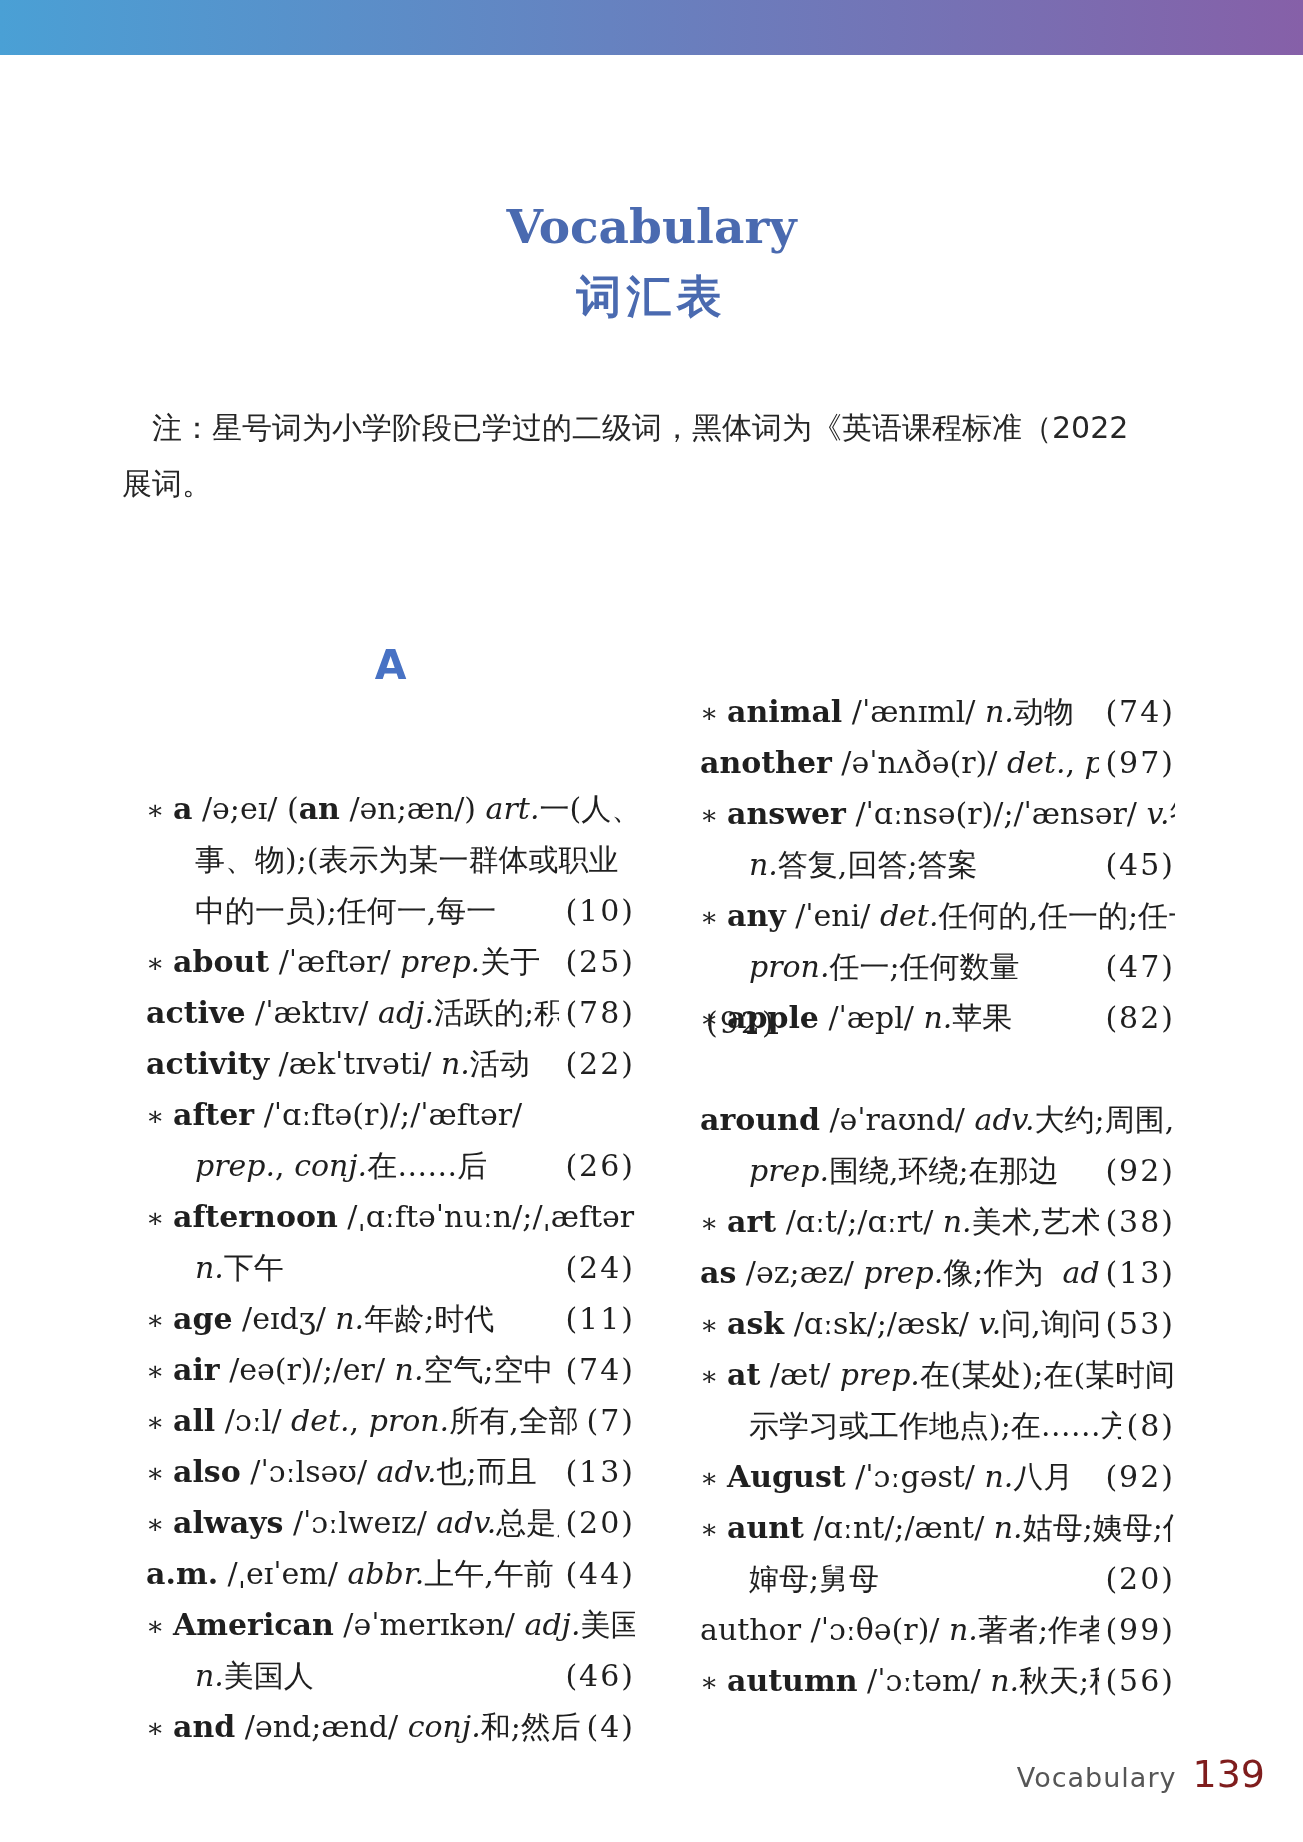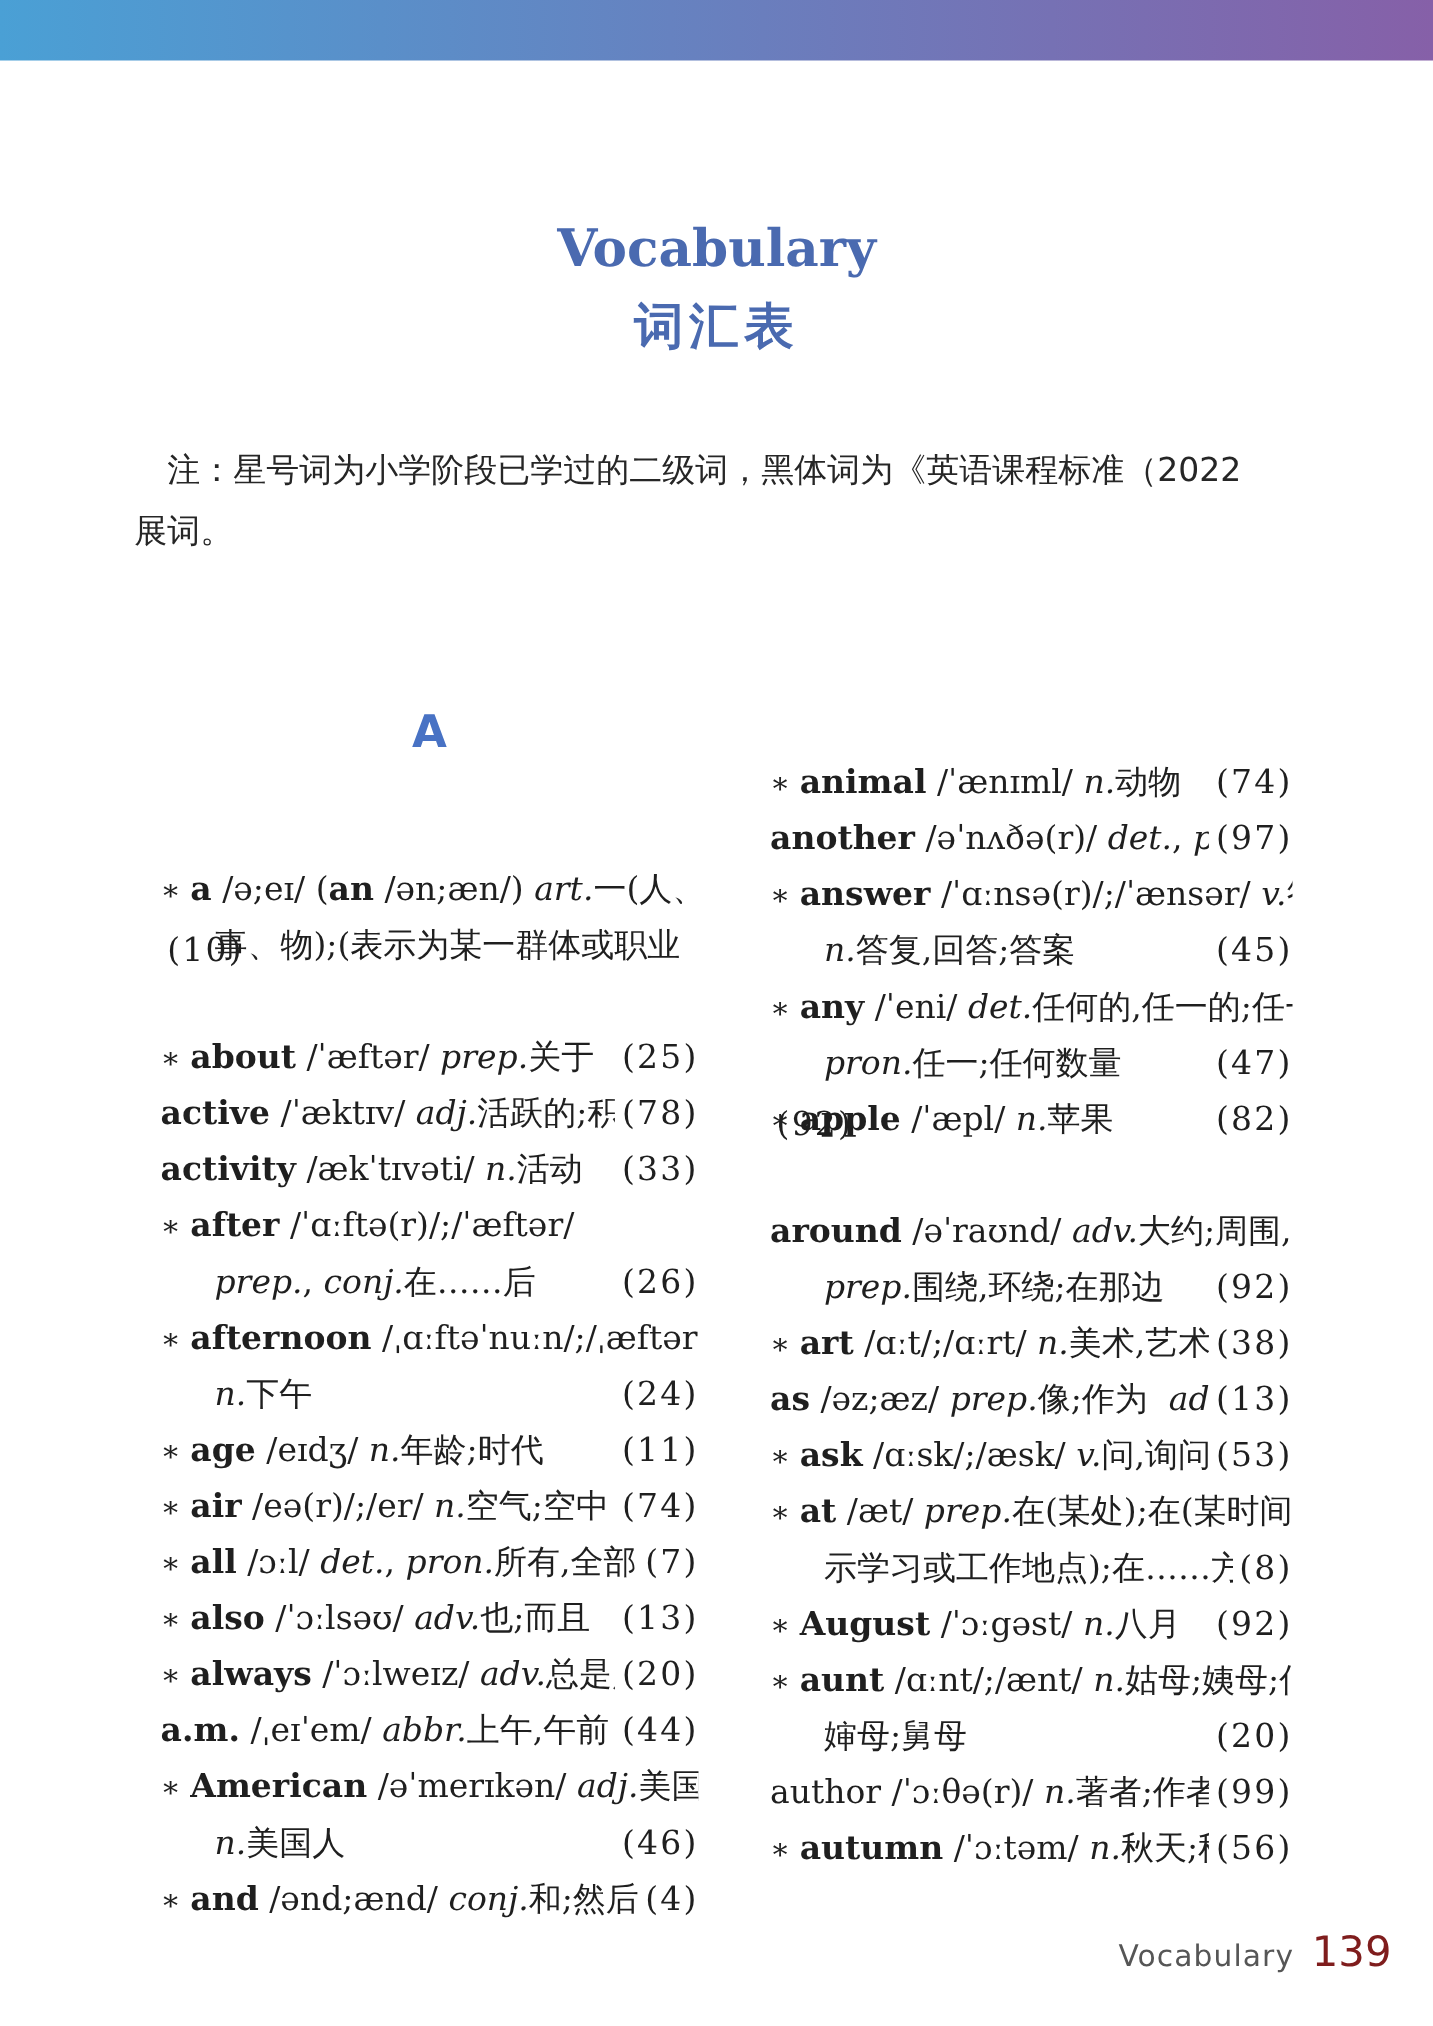--- a/index.html
+++ b/index.html
@@ -76,39 +76,40 @@
   <div class="col-left">
     <div class="section-letter">A</div>
   <div class="entry">
         <div class="vline">
           <span class="segs"><span class="star">∗</span><span class="seg seg-b">a</span><span class="seg seg-n"> /ə;eɪ/ (</span><span class="seg seg-b">an</span><span class="seg seg-n"> /ən;æn/) </span><span class="seg seg-i">art.</span><span class="seg seg-n">一(人、</span></span>
         </div>
         <div class="vline cont">
           <span class="segs"><span class="seg seg-n">事、物);(表示为某一群体或职业</span></span>
         </div>
         <div class="vline cont">
+          <span class="segs"><span class="seg seg-n">中的一员);任何一,每一</span></span>
           <span class="pg">(10)</span>
         </div>
       </div>
       <div class="entry">
         <div class="vline">
           <span class="segs"><span class="star">∗</span><span class="seg seg-b">about</span><span class="seg seg-n"> /ˈæftər/ </span><span class="seg seg-i">prep.</span><span class="seg seg-n">关于&nbsp;&nbsp;</span></span>
           <span class="pg">(25)</span>
         </div>
       </div>
       <div class="entry">
         <div class="vline">
           <span class="segs"><span class="seg seg-b">active</span><span class="seg seg-n"> /ˈæktɪv/ </span><span class="seg seg-i">adj.</span><span class="seg seg-n">活跃的;积极的</span></span>
           <span class="pg">(78)</span>
         </div>
       </div>
       <div class="entry">
         <div class="vline">
           <span class="segs"><span class="seg seg-b">activity</span><span class="seg seg-n"> /ækˈtɪvəti/ </span><span class="seg seg-i">n.</span><span class="seg seg-n">活动</span></span>
-          <span class="pg">(33)</span>
+          <span class="pg">(22)</span>
         </div>
       </div>
       <div class="entry">
         <div class="vline">
           <span class="segs"><span class="star">∗</span><span class="seg seg-b">after</span><span class="seg seg-n"> /ˈɑːftə(r)/;/ˈæftər/</span></span>
         </div>
         <div class="vline cont">
           <span class="segs"><span class="seg seg-i">prep.</span><span class="seg seg-n">, </span><span class="seg seg-i">conj.</span><span class="seg seg-n">在……后</span></span>
           <span class="pg">(26)</span>
         </div>

